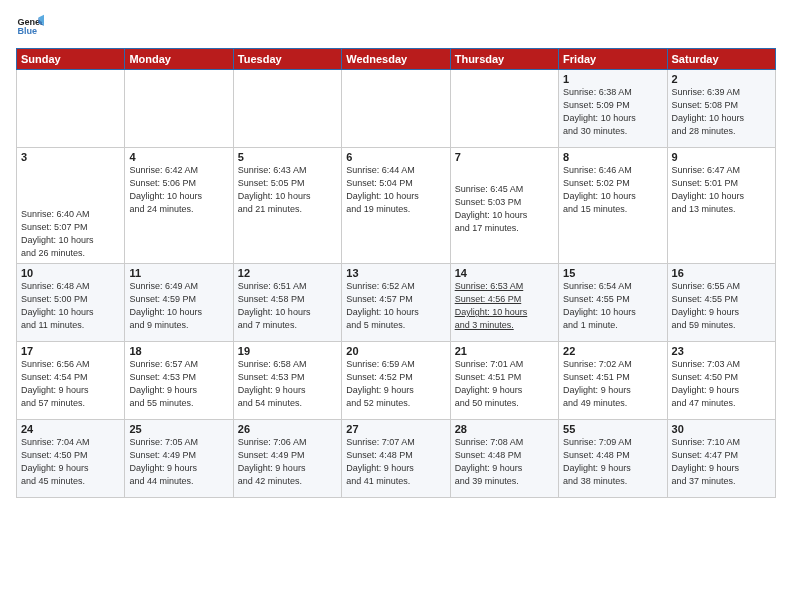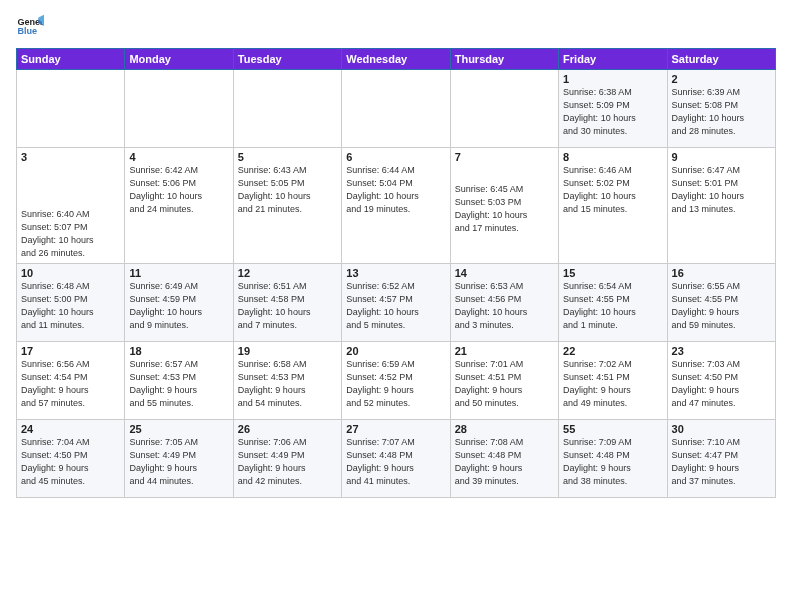--- a/index.html
+++ b/index.html
@@ -41,21 +41,21 @@
     .subtitle {
       font-size: 13px;
       color: #555;
     }
     table {
       width: 100%;
       border-collapse: collapse;
       table-layout: fixed;
     }
     thead th {
-      background-color: #6d28d9;
+      background-color: #b91c1c;
       color: #fff;
       font-size: 11px;
       font-weight: bold;
       padding: 4px 4px;
       text-align: left;
       border: 1px solid #2a6aaf;
     }
     tbody td {
       border: 1px solid #ccc;
       vertical-align: top;
@@ -211,21 +211,21 @@
           </td>
           <td>
             <span class="day-num">13</span>
             <div class="day-info" style="white-space: pre-line;">Sunrise: 6:52 AM
 Sunset: 4:57 PM
 Daylight: 10 hours
 and 5 minutes.</div>
           </td>
           <td>
             <span class="day-num">14</span>
-            <div class="day-info" style="white-space: pre-line;">Sunrise: 6:53 AM
+            <div class="day-info" style="white-space: pre-line; text-decoration: underline;">Sunrise: 6:53 AM
 Sunset: 4:56 PM
 Daylight: 10 hours
 and 3 minutes.</div>
           </td>
           <td>
             <span class="day-num">15</span>
             <div class="day-info" style="white-space: pre-line;">Sunrise: 6:54 AM
 Sunset: 4:55 PM
 Daylight: 10 hours
 and 1 minute.</div>

